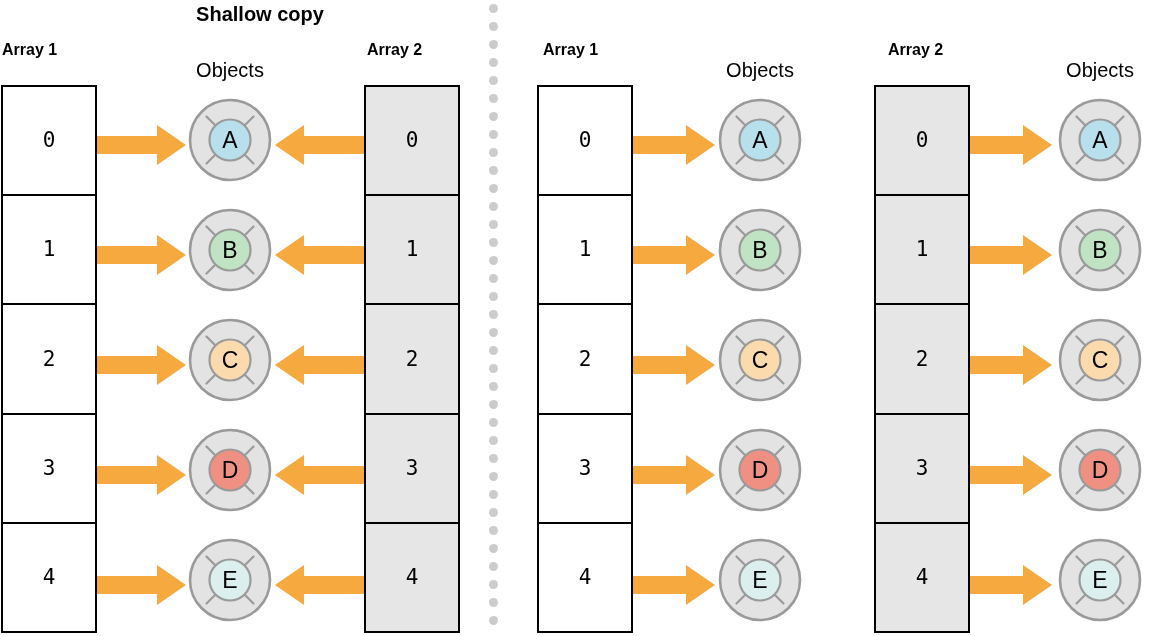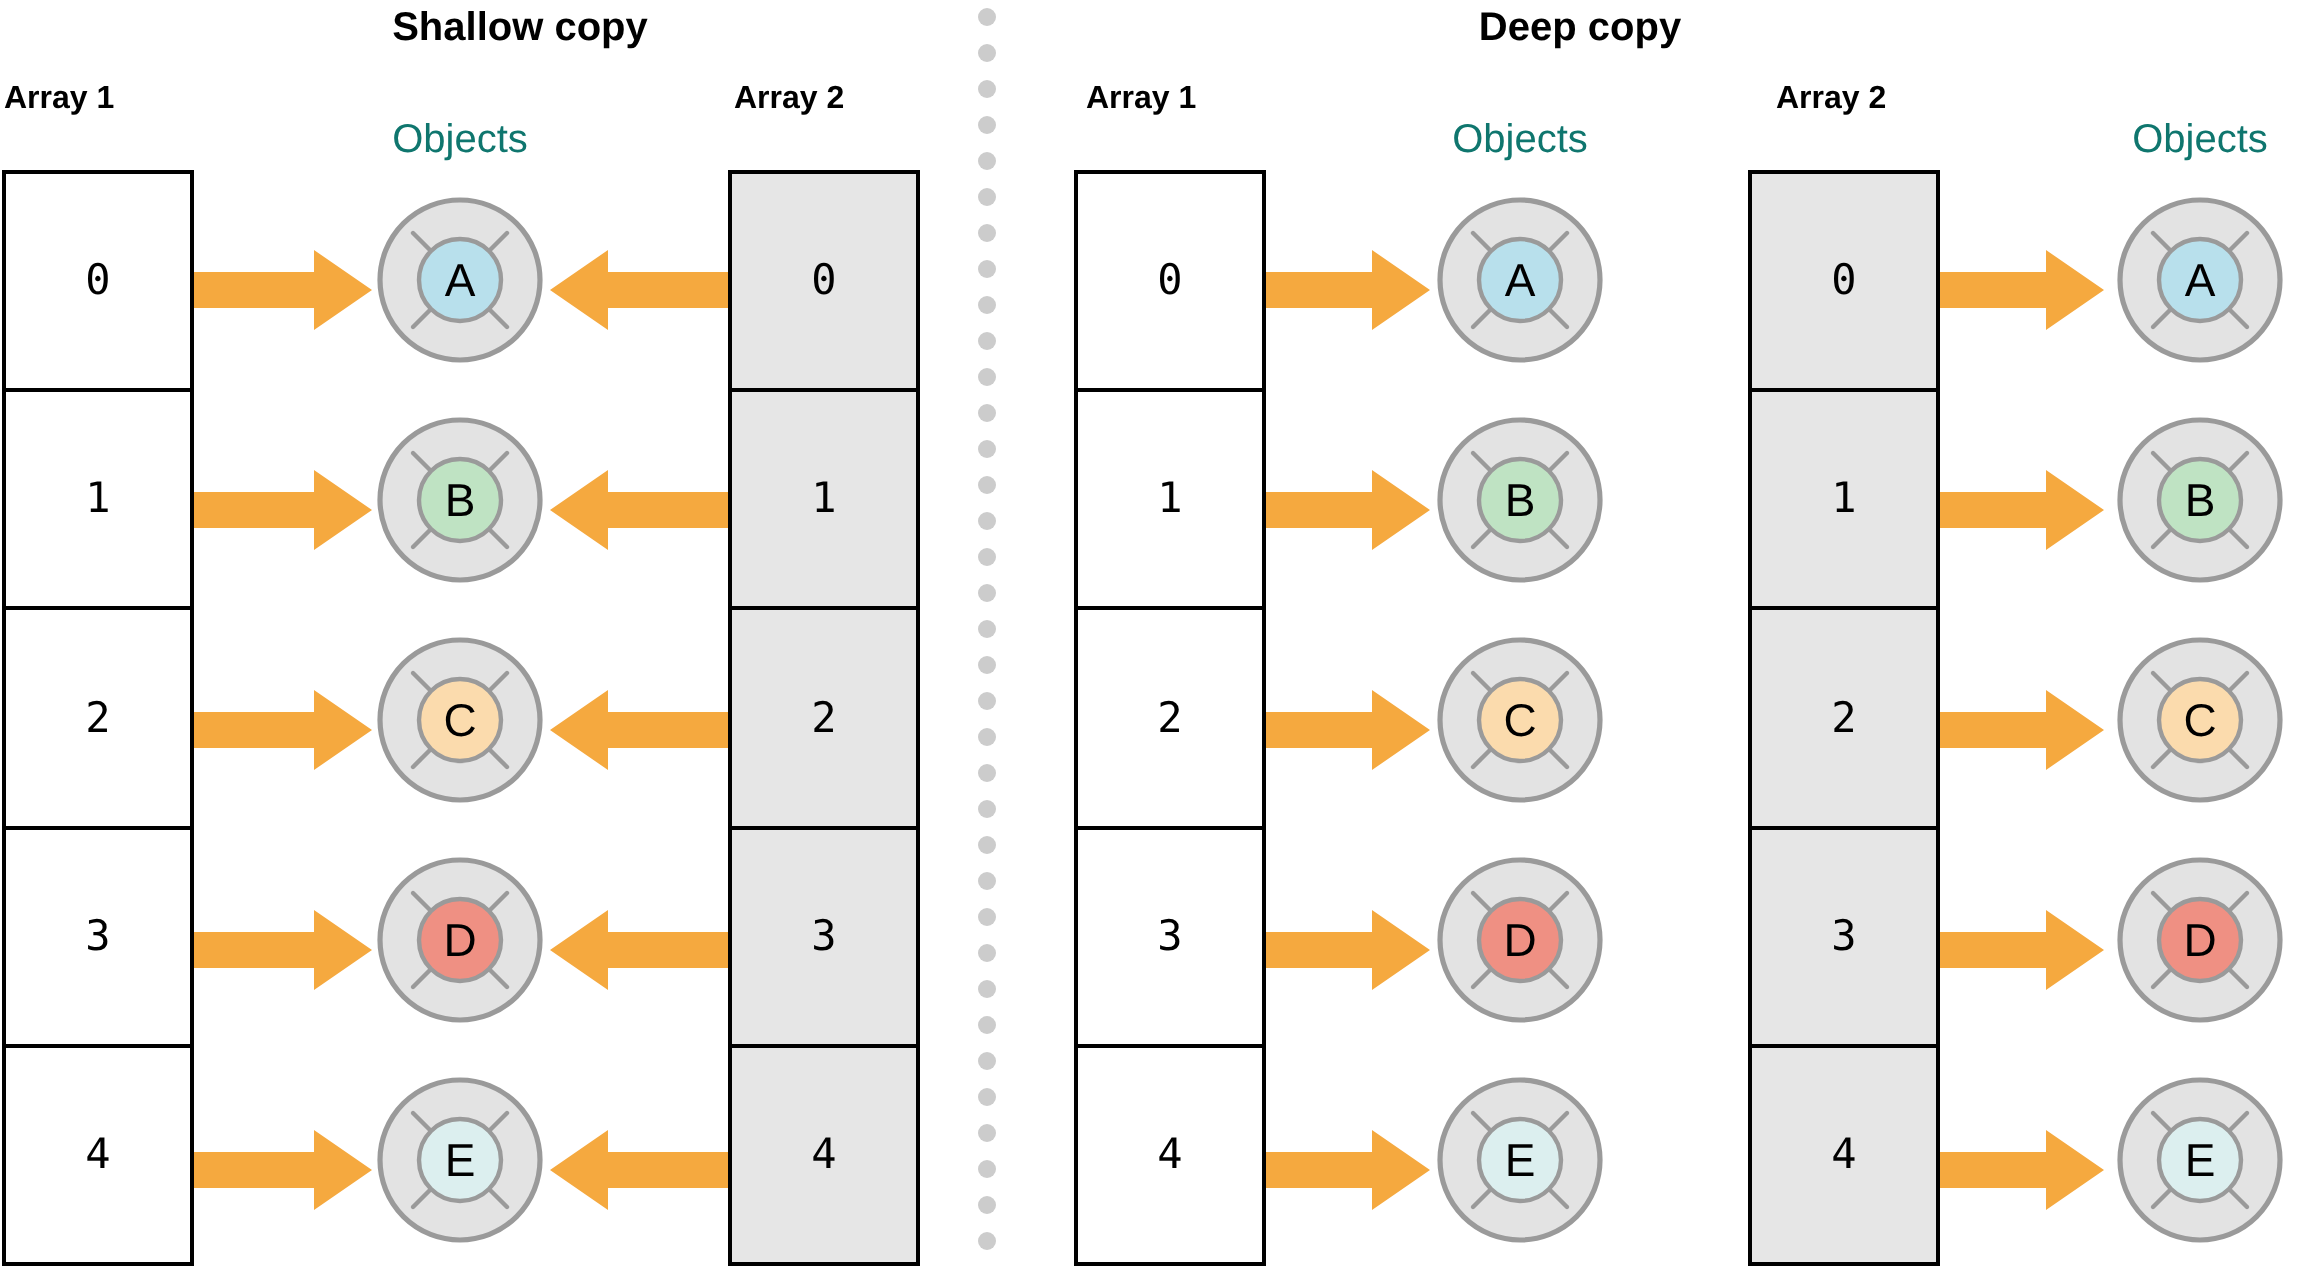--- a/index.html
+++ b/index.html
@@ -37,21 +37,21 @@
     font-size: 16px;
     color: #000000;
     white-space: nowrap;
     line-height: 1;
   }
   .objects-label {
     position: absolute;
     font-family: "Liberation Sans", sans-serif;
     font-weight: normal;
     font-size: 20px;
-    color: #0f766e;
+    color: #000000;
     white-space: nowrap;
     line-height: 1;
     text-align: center;
   }
 
   
   .array {
     position: absolute;
     box-sizing: border-box;
     border: 2px solid #000000;
@@ -296,21 +296,20 @@
     <div class="dot"></div>
     <div class="dot"></div>
     <div class="dot"></div>
     <div class="dot"></div>
     <div class="dot"></div>
     <div class="dot"></div>
     <div class="dot"></div>
     <div class="dot"></div>
   </div>
 
-  <div class="section-title" style="left:620px; top:4px; width:340px;">Deep copy</div>
 
   <div class="col-label" style="left:543px; top:42px;">Array 1</div>
 
   <div class="objects-label" style="left:705px; top:60px; width:110px;">Objects</div>
 
   <div class="col-label" style="left:888px; top:42px;">Array 2</div>
 
   <div class="objects-label" style="left:1045px; top:60px; width:110px;">Objects</div>
 
   <div class="array white" style="left:537px; top:85px; width:96px; height:548px;">

